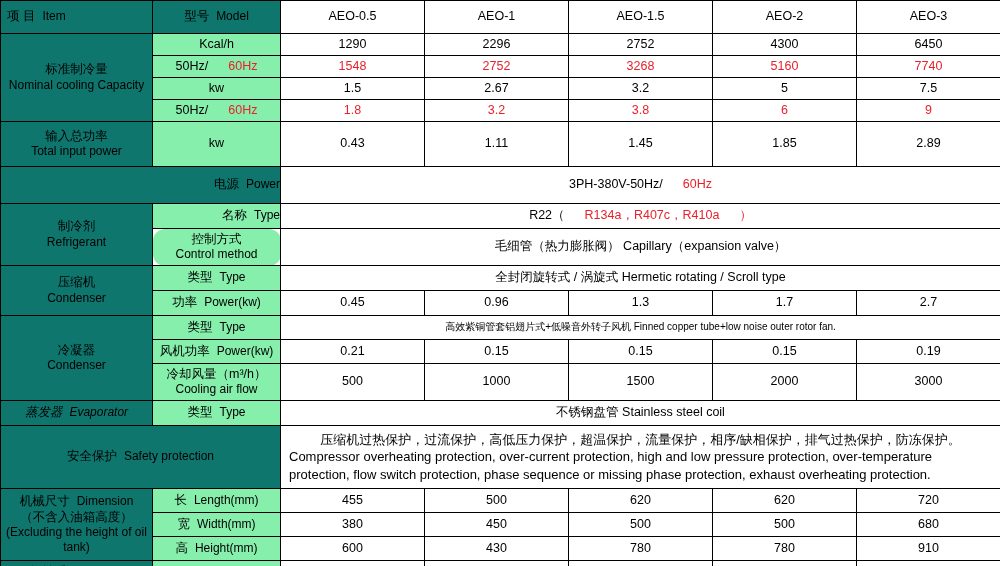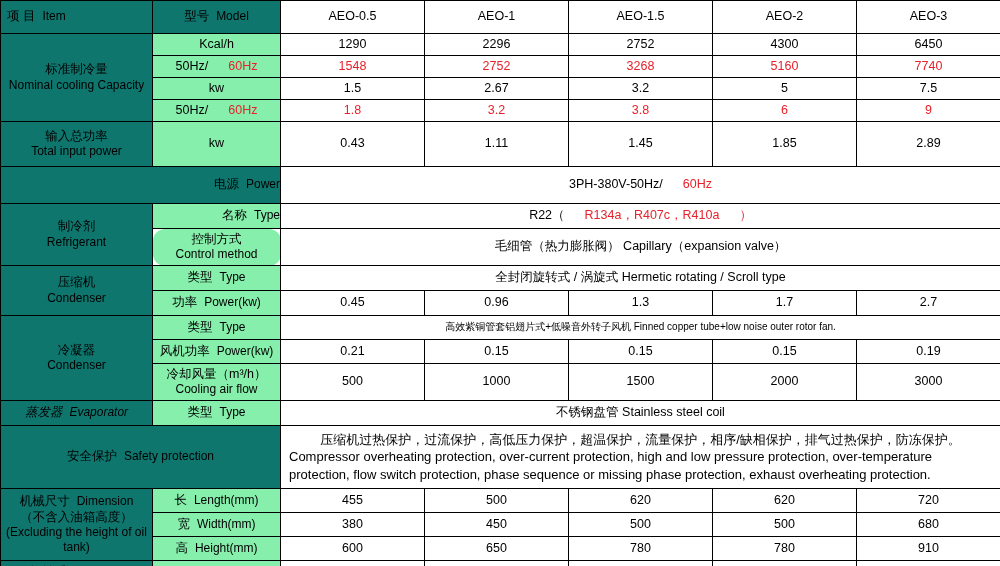--- a/index.html
+++ b/index.html
@@ -225,21 +225,21 @@
     <td class="val">450</td>
     <td class="val">500</td>
     <td class="val">500</td>
     <td class="val">680</td>
   </tr>
   <tr>
     <td class="lbl2" style="height:23px;">
       <span class="cn">高</span>&nbsp;&nbsp;<span class="en">Height(mm)</span>
     </td>
     <td class="val">600</td>
-    <td class="val">650</td>
+    <td class="val">430</td>
     <td class="val">780</td>
     <td class="val">780</td>
     <td class="val">910</td>
   </tr>
 
   <tr>
     <td class="lbl" style="height:24px;">
       <span class="cn">机械重量</span>&nbsp;&nbsp;<span class="en">Weight</span>
     </td>
     <td class="lbl2">Kg</td>

